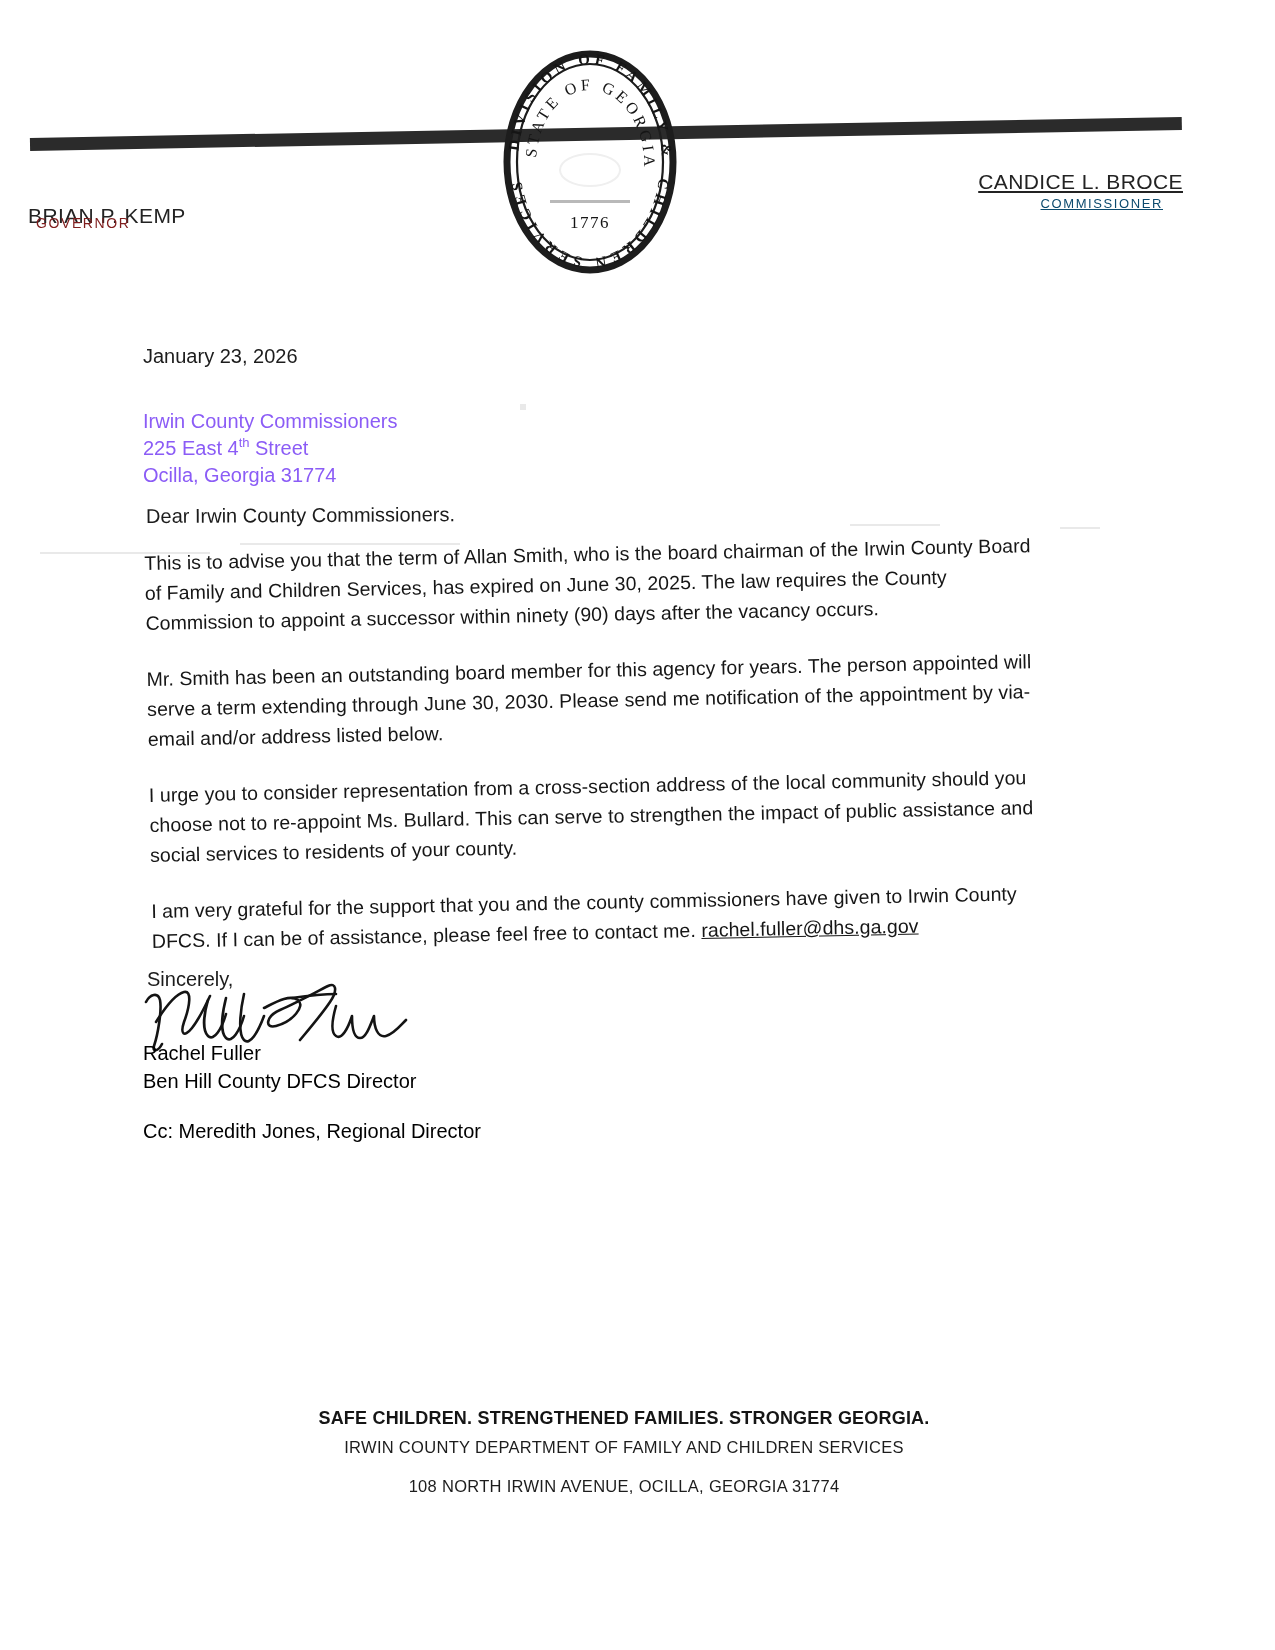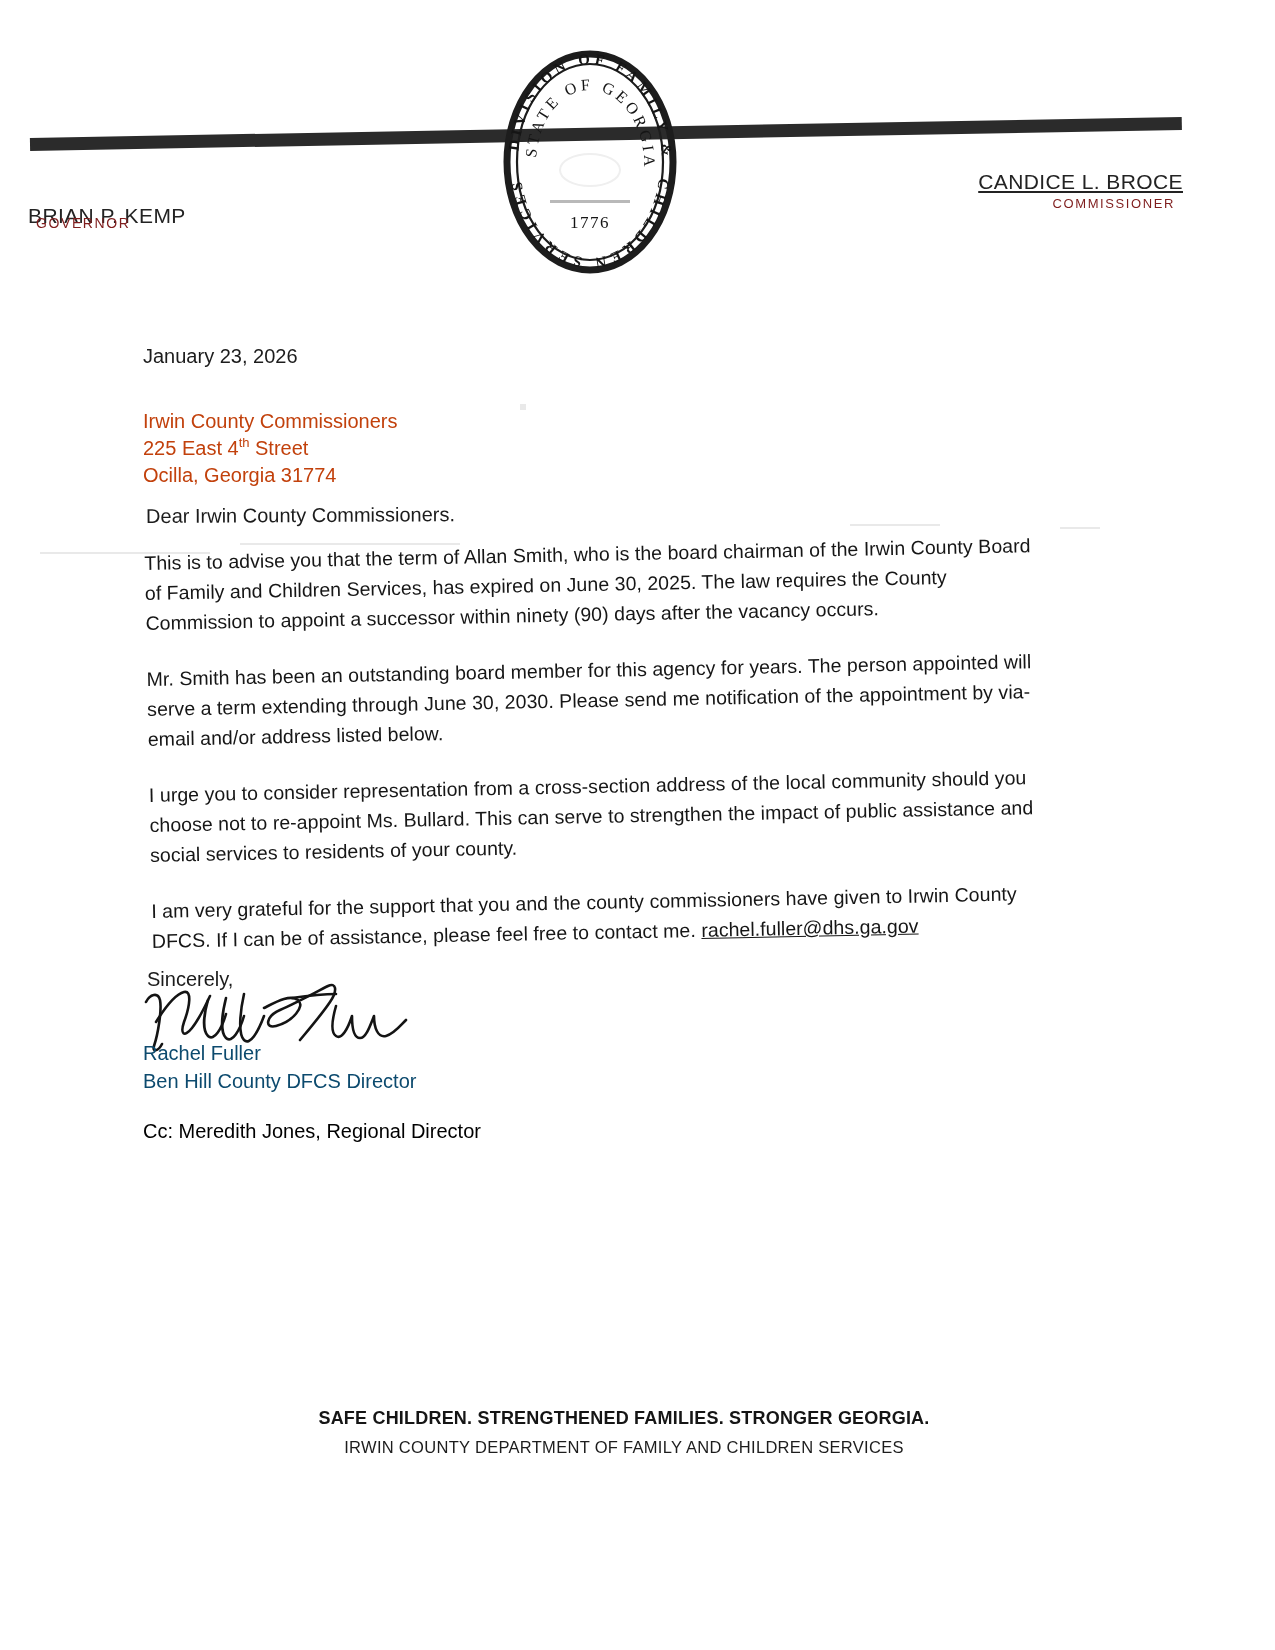--- a/index.html
+++ b/index.html
@@ -62,43 +62,44 @@
     right: 92px;
     top: 170px;
     font-size: 21px;
     letter-spacing: 0.4px;
     color: #232323;
     white-space: nowrap;
     text-decoration: underline;
   }
   .comm-title {
     position: absolute;
-    right: 100px;
+    right: 112px;
     top: 196px;
     font-size: 13px;
     letter-spacing: 1.6px;
-    color: #7f1d1d;
-    white-space: nowrap;
+    color: #0c4a6e;
+    white-space: nowrap;
+    text-decoration: underline;
   }
 
   
   .letter-date {
     position: absolute;
     left: 143px;
     top: 345px;
     font-size: 20px;
     color: #1c1c1c;
   }
   .recipient {
     position: absolute;
     left: 143px;
     top: 408px;
     font-size: 20px;
     line-height: 27px;
-    color: #c2410c;
+    color: #8b5cf6;
   }
   .recipient sup {
     font-size: 13px;
     vertical-align: super;
     line-height: 0;
   }
   .salutation {
     position: absolute;
     left: 146px;
     top: 505px;
@@ -144,21 +145,21 @@
     width: 280px;
     height: 78px;
     pointer-events: none;
   }
   .signer {
     position: absolute;
     left: 143px;
     top: 1039px;
     font-size: 20px;
     line-height: 28px;
-    color: #0c4a6e;
+    color: #000000;
   }
   .cc-line {
     position: absolute;
     left: 143px;
     top: 1120px;
     font-size: 20px;
     color: #000000;
   }
 
   
@@ -268,20 +269,21 @@
   <div class="signer">
     <div>Rachel Fuller</div>
     <div>Ben Hill County DFCS Director</div>
   </div>
 
   <div class="cc-line">Cc: Meredith Jones, Regional Director</div>
 
   <div class="footer">
     <div class="footer-tagline">SAFE CHILDREN. STRENGTHENED FAMILIES. STRONGER GEORGIA.</div>
     <div class="footer-org">IRWIN COUNTY DEPARTMENT OF FAMILY AND CHILDREN SERVICES</div>
+    <div class="footer-addr">108 NORTH IRWIN AVENUE, OCILLA, GEORGIA 31774</div>
   </div>
 
   <div class="scan-smudge" style="left:40px; top:552px; width:170px;"></div>
   <div class="scan-smudge" style="left:240px; top:543px; width:220px;"></div>
   <div class="scan-smudge" style="left:850px; top:524px; width:90px;"></div>
   <div class="scan-smudge" style="left:1060px; top:527px; width:40px;"></div>
   <div class="scan-smudge" style="left:520px; top:404px; width:6px; height:6px;"></div>
 
 </div>
 

